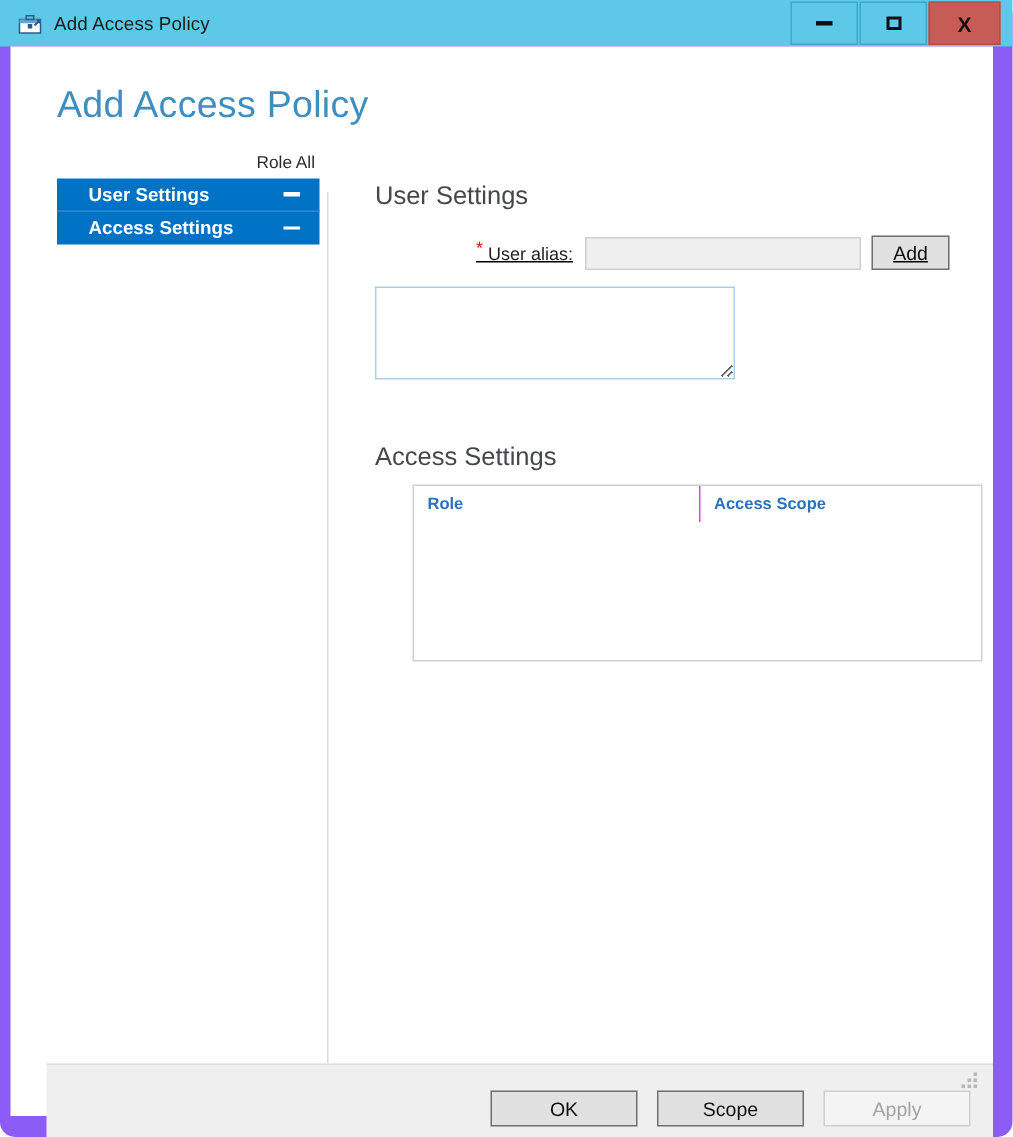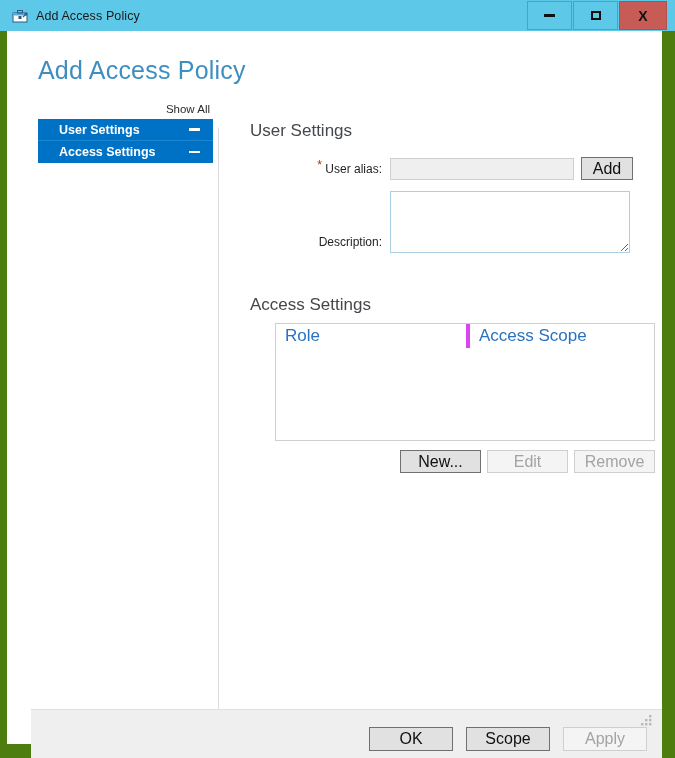--- a/index.html
+++ b/index.html
@@ -13,22 +13,23 @@
     font-family: "Liberation Sans", sans-serif;
     overflow: hidden;
   }
 
   
   #window {
     position: absolute;
     left: 0; top: 0;
     width: 675px;
     height: 758px;
-    background: #4d7c0f;
-    box-sizing: border-box;
+    background: #8b5cf6;
+    box-sizing: border-box;
+    border-radius: 10px;
   }
   #titlebar {
     position: absolute;
     left: 0; top: 0;
     width: 675px;
     height: 31px;
     background: #5EC8E8;
   }
   #title-left {
     position: absolute;
@@ -153,21 +154,22 @@
     white-space: nowrap;
   }
   .hint {
     font-size: 12px;
     color: #1f1f1f;
     white-space: nowrap;
   }
 
   .form-row {
     display: flex;
-    align-items: flex-end;
+    align-items: center;
+    text-decoration: underline;
   }
   .form-label {
     width: 140px;
     text-align: right;
     font-size: 12px;
     color: #1f1f1f;
     padding-right: 8px;
     box-sizing: border-box;
     white-space: nowrap;
     line-height: 22px;
@@ -184,21 +186,21 @@
   .textarea-box {
     width: 240px;
     height: 62px;
     background: #FFFFFF;
     border: 1px solid #ABD0E3;
     box-sizing: border-box;
   }
 
   
   .btn {
-    font-size: 16px;
+    font-size: 13px;
     font-family: "Liberation Sans", sans-serif;
     height: 23px;
     background: #E1E1E1;
     border: 1px solid #707070;
     color: #101010;
     box-sizing: border-box;
     display: inline-flex;
     align-items: center;
     justify-content: center;
     cursor: pointer;
@@ -219,29 +221,30 @@
     background: #FFFFFF;
     box-sizing: border-box;
     position: relative;
   }
   #access-table-head {
     display: flex;
     height: 24px;
     align-items: center;
   }
   .col-head {
-    font-size: 17px;
+    font-size: 11px;
     color: #2A72BE;
     padding-left: 9px;
     box-sizing: border-box;
     line-height: 24px;
     cursor: pointer;
+    font-weight: bold;
   }
   #col-role { width: 190px; }
-  #col-scope { width: 188px; border-left: 4px solid #d946ef; height: 24px; }
+  #col-scope { width: 188px; border-left: 1px solid #d946ef; height: 24px; }
   #access-table-body { height: 92px; }
 
   #table-buttons {
     width: 380px;
     display: flex;
     justify-content: flex-end;
     gap: 6px;
     margin-top: 9px;
   }
   #table-buttons .btn { width: 81px; }
@@ -257,21 +260,21 @@
     border-top: 1px solid #E0E0E0;
     box-sizing: border-box;
   }
   #footer-buttons {
     position: absolute;
     right: 15px;
     top: 17px;
     display: flex;
     gap: 13px;
   }
-  #footer-buttons .btn { width: 84px; height: 24px; }
+  #footer-buttons .btn { width: 98px; height: 24px; }
 
   #resize-grip {
     position: absolute;
     right: 9px;
     bottom: 17px;
     width: 13px;
     height: 13px;
   }
 </style>
 </head>
@@ -299,21 +302,21 @@
     <div class="wbtn" id="btn-close">
       <span class="glyph-close">X</span>
     </div>
   </div>
 
   <div id="client">
 
     <div id="page-title">Add Access Policy</div>
 
     <div id="sidebar">
-      <div id="show-all">Show All</div>
+      <div id="show-all">Role All</div>
       <div class="nav-item">
         <span>User Settings</span>
         <span class="nav-minus"></span>
       </div>
       <div class="nav-item">
         <span>Access Settings</span>
         <span class="nav-minus"></span>
       </div>
     </div>
     <div id="sidebar-divider"></div>
@@ -323,41 +326,35 @@
       <div class="section-head">User Settings</div>
 
 
       <div class="form-row" style="margin-top:16px;">
         <div class="form-label"><span class="req-star">*</span> <span>User alias:</span></div>
         <input class="txtbox-disabled" type="text" disabled="" placeholder="" style="">
         <div class="btn" style="width:52px; margin-left:7px;">Add</div>
       </div>
 
       <div class="form-row" style="margin-top:11px;">
-        <div class="form-label">Description:</div>
         <textarea class="textarea-box" placeholder="" style=""></textarea>
       </div>
 
       <div class="section-head" style="margin-top:42px;">Access Settings</div>
 
 
       <div style="margin-left:25px; margin-top:8px;">
         <div id="access-table">
           <div id="access-table-head">
             <div class="col-head" id="col-role">Role</div>
             <div class="col-head" id="col-scope">Access Scope</div>
           </div>
           <div id="access-table-body"></div>
         </div>
 
-        <div id="table-buttons">
-          <div class="btn">New...</div>
-          <div class="btn disabled">Edit</div>
-          <div class="btn disabled">Remove</div>
-        </div>
       </div>
 
     </div>
 
     <div id="footer">
       <div id="footer-buttons">
         <div class="btn">OK</div>
         <div class="btn">Scope</div>
         <div class="btn disabled">Apply</div>
       </div>

